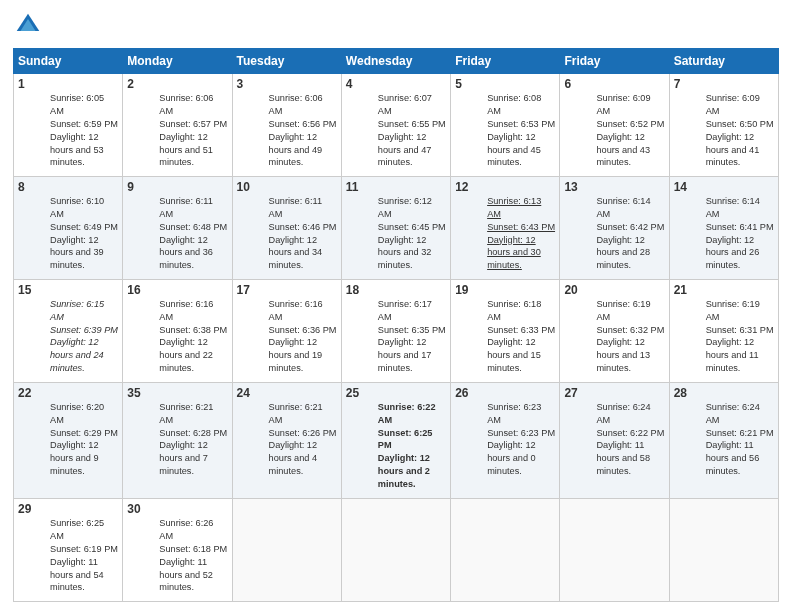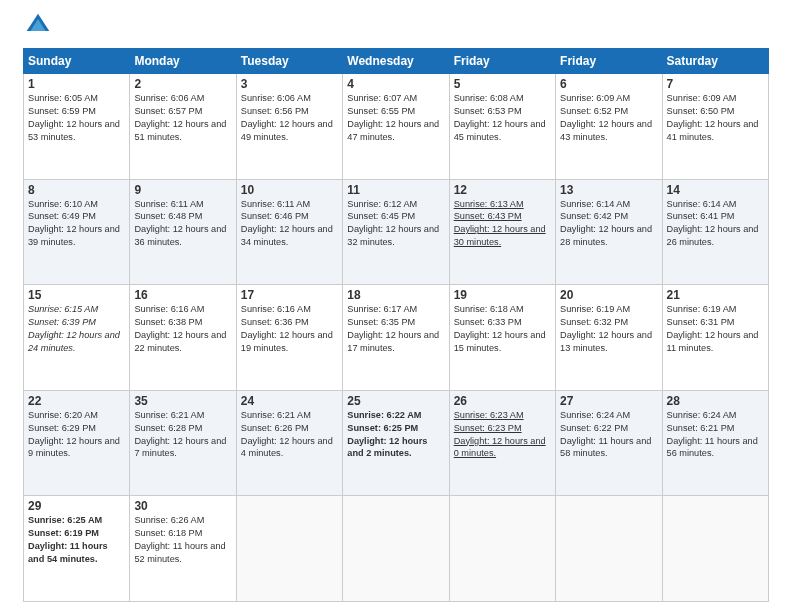--- a/index.html
+++ b/index.html
@@ -6,21 +6,21 @@
     body {
       font-family: Arial, sans-serif;
       background: #fff;
       width: 792px;
       height: 612px;
       overflow: hidden;
     }
     .page {
       width: 792px;
       height: 612px;
-      padding: 10px 23px;
+      padding: 10px 13px;
       display: flex;
       flex-direction: column;
     }
     .header {
       display: flex;
       justify-content: space-between;
       align-items: flex-start;
       margin-bottom: 8px;
     }
     .logo {
@@ -89,20 +89,21 @@
     .day-num {
       font-size: 12px;
       font-weight: bold;
       display: block;
       margin-bottom: 1px;
     }
     .day-info {
       font-size: 9.2px;
       line-height: 1.4;
       color: #333;
+      margin-left: 32px;
     }
     .empty-cell {
       background: #f9f9f9 !important;
     }
   </style>
 </head>
 <body>
 
 <div class="page">
   <div class="header">
@@ -287,41 +288,41 @@
 Daylight: 12 hours and 4 minutes.</div>
           </td>
           <td>
             <span class="day-num">25</span>
             <div class="day-info" style="white-space: pre-line; font-weight: bold;">Sunrise: 6:22 AM
 Sunset: 6:25 PM
 Daylight: 12 hours and 2 minutes.</div>
           </td>
           <td>
             <span class="day-num">26</span>
-            <div class="day-info" style="white-space: pre-line; text-decoration: underline;">Sunrise: 6:23 AM
+            <div class="day-info" style="white-space: pre-line;">Sunrise: 6:23 AM
 Sunset: 6:23 PM
 Daylight: 12 hours and 0 minutes.</div>
           </td>
           <td>
             <span class="day-num">27</span>
             <div class="day-info" style="white-space: pre-line;">Sunrise: 6:24 AM
 Sunset: 6:22 PM
 Daylight: 11 hours and 58 minutes.</div>
           </td>
           <td>
             <span class="day-num">28</span>
             <div class="day-info" style="white-space: pre-line;">Sunrise: 6:24 AM
 Sunset: 6:21 PM
 Daylight: 11 hours and 56 minutes.</div>
           </td>
         </tr>
         <tr>
           <td>
             <span class="day-num">29</span>
-            <div class="day-info" style="white-space: pre-line; font-weight: bold;">Sunrise: 6:25 AM
+            <div class="day-info" style="white-space: pre-line;">Sunrise: 6:25 AM
 Sunset: 6:19 PM
 Daylight: 11 hours and 54 minutes.</div>
           </td>
           <td>
             <span class="day-num">30</span>
             <div class="day-info" style="white-space: pre-line;">Sunrise: 6:26 AM
 Sunset: 6:18 PM
 Daylight: 11 hours and 52 minutes.</div>
           </td>
           <td class="empty-cell"></td>

